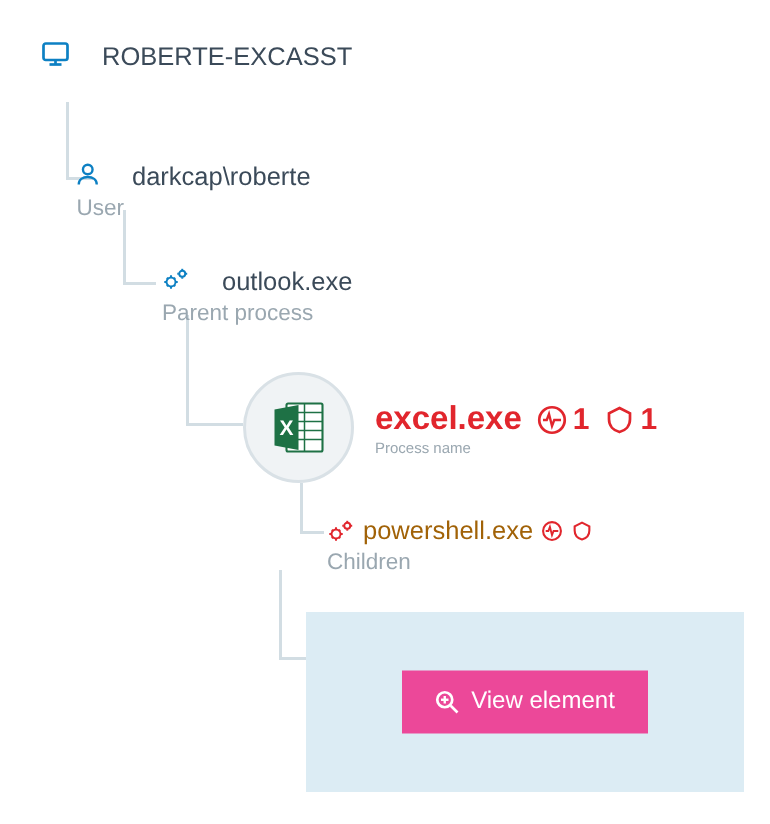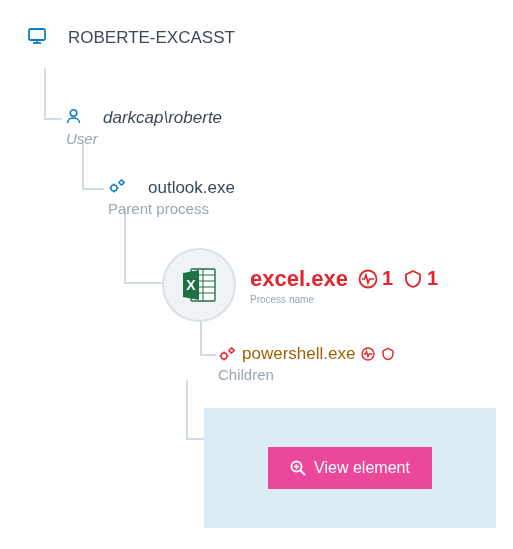--- a/index.html
+++ b/index.html
@@ -54,21 +54,21 @@
     height: 74px;
     border-radius: 50%;
     background: #f0f3f5;
     border: 2px solid #d9e1e6;
     display: flex;
     align-items: center;
     justify-content: center;
   }
   .process-info .name-line {
     display: flex;
-    align-items: center;
+    align-items: flex-end;
     gap: 10px;
   }
   .process-name {
     font-size: 22px;
     font-weight: 600;
     color: #e1262d;
   }
   .badge {
     display: inline-flex;
     align-items: center;
@@ -144,21 +144,21 @@
       <svg width="18" height="16" viewBox="0 0 18 16">
           <rect x="1" y="1" width="16" height="11" rx="1.5" fill="none" stroke="#0d80c3" stroke-width="1.8"></rect>
           <line x1="5" y1="15" x2="13" y2="15" stroke="#0d80c3" stroke-width="1.8"></line>
           <line x1="9" y1="12" x2="9" y2="15" stroke="#0d80c3" stroke-width="1.8"></line>
         </svg>
     </span>
     <span class="txt">ROBERTE-EXCASST</span>
   </div>
 </div>
 
-<div class="node" style="left:66px; top:108px;font-style:italic;">
+<div class="node" style="left:51px; top:108px;">
   <div class="node-title">
     <span class="icon">
       <svg width="15" height="16" viewBox="0 0 15 16">
           <circle cx="7.5" cy="5" r="3.2" fill="none" stroke="#0d80c3" stroke-width="1.6"></circle>
           <path d="M1.5 15c0-3.2 2.7-5 6-5s6 1.8 6 5" fill="none" stroke="#0d80c3" stroke-width="1.6"></path>
         </svg>
     </span>
     <span class="txt">darkcap\roberte</span>
   </div>
   <div class="node-sub">User</div>

